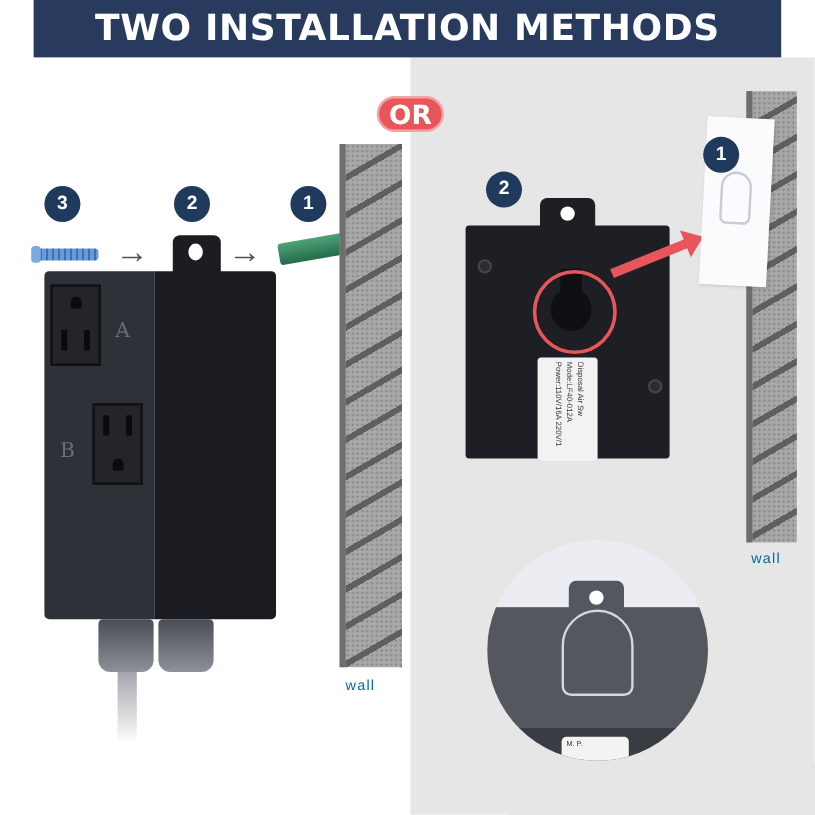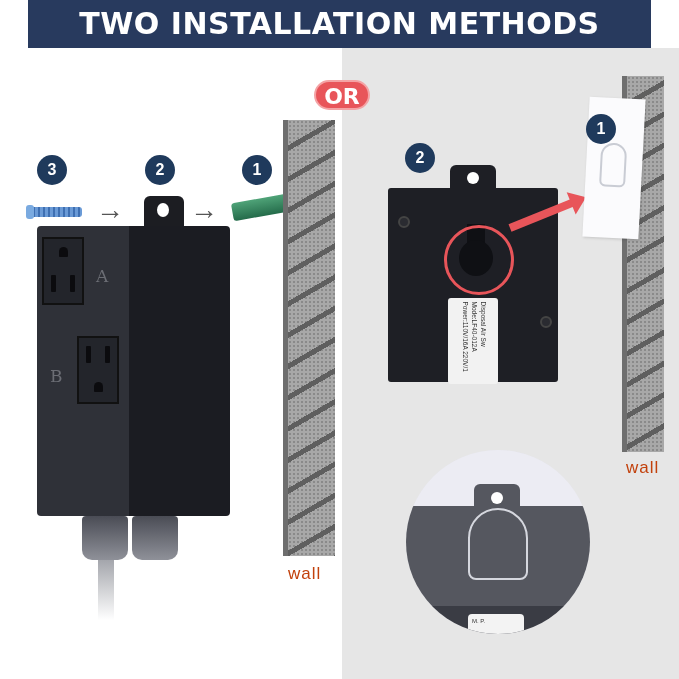--- a/index.html
+++ b/index.html
@@ -5,21 +5,21 @@
   * { box-sizing: border-box; margin: 0; padding: 0; }
   body { width: 679px; height: 679px; overflow: hidden; background: #fff; font-family: "Liberation Sans", sans-serif; position: relative; }
   .banner { position: absolute; left: 0; top: 0; width: 623px; height: 48px; background: #283a5e; color: #fff; font-family: "DejaVu Sans", sans-serif; font-weight: bold; font-size: 30px; text-align: center; line-height: 48px; letter-spacing: 0.5px; margin-left: 28px; }
   .left-pane { position: absolute; left: 0; top: 48px; width: 342px; height: 631px; background: #ffffff; }
   .right-pane { position: absolute; left: 342px; top: 48px; width: 337px; height: 631px; background: #e6e6e6; }
   .or-badge { position: absolute; left: 314px; top: 80px; width: 56px; height: 30px; border-radius: 15px; background: #e8555a; color: #fff; font-family: "DejaVu Sans", sans-serif; font-weight: bold; font-size: 22px; text-align: center; line-height: 30px; border: 2px solid #f4a3a5; }
   .step { position: absolute; width: 30px; height: 30px; border-radius: 50%; background: #1f3a5c; color: #fff; font-weight: bold; font-size: 16px; text-align: center; line-height: 30px; }
   .wall { position: absolute; background-color: #a8a8a8;
     background-image: repeating-linear-gradient(150deg, transparent 0 22px, #5f5f5f 22px 27px), radial-gradient(#8a8a8a 1px, transparent 1px);
     background-size: auto, 4px 4px; border-left: 5px solid #6e6e6e; }
-  .wall-label { position: absolute; font-size: 17px; color: #c2410c; letter-spacing: 1px; text-align: center; }
+  .wall-label { position: absolute; font-size: 12px; color: #0369a1; letter-spacing: 1px; text-align: center; }
   .screw { position: absolute; left: 30px; top: 207px; width: 52px; height: 10px; border-radius: 3px; background: repeating-linear-gradient(90deg, #6a9ad6 0 3px, #3e6fb2 3px 5px); }
   .screw::before { content: ""; position: absolute; left: -4px; top: -2px; width: 8px; height: 14px; border-radius: 3px; background: #7aaae0; }
   .anchor { position: absolute; left: 232px; top: 198px; width: 62px; height: 18px; border-radius: 3px 9px 9px 3px; background: linear-gradient(#4fa378, #246b4a); transform: rotate(-10deg); }
   .arrow { position: absolute; color: #555; font-size: 28px; font-weight: bold; line-height: 1; }
   .box-front { position: absolute; left: 37px; top: 226px; width: 92px; height: 290px; background: #2f3138; border-radius: 4px 0 0 4px; }
   .box-side { position: absolute; left: 129px; top: 226px; width: 101px; height: 290px; background: #1b1c22; border-radius: 0 4px 4px 0; }
   .tab-top { position: absolute; left: 144px; top: 196px; width: 40px; height: 32px; background: #1c1d22; border-radius: 6px 6px 0 0; }
   .tab-top::after { content: ""; position: absolute; left: 13px; top: 7px; width: 12px; height: 14px; border-radius: 50%; background: #fff; }
   .outlet { position: absolute; width: 42px; height: 68px; background: #23252b; border: 2px solid #111; }
   .slot { position: absolute; width: 5px; height: 17px; background: #0b0b0e; border-radius: 1px; }

